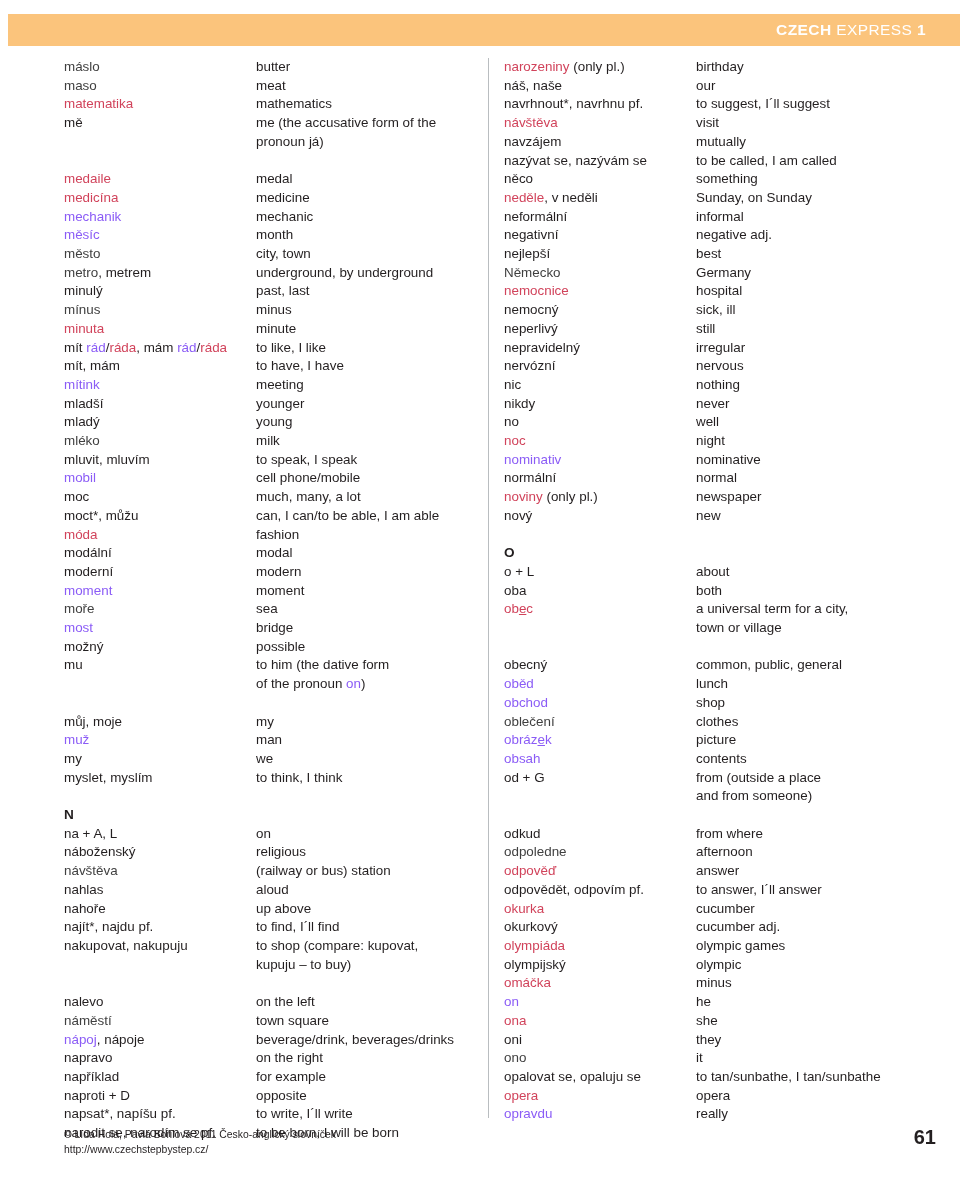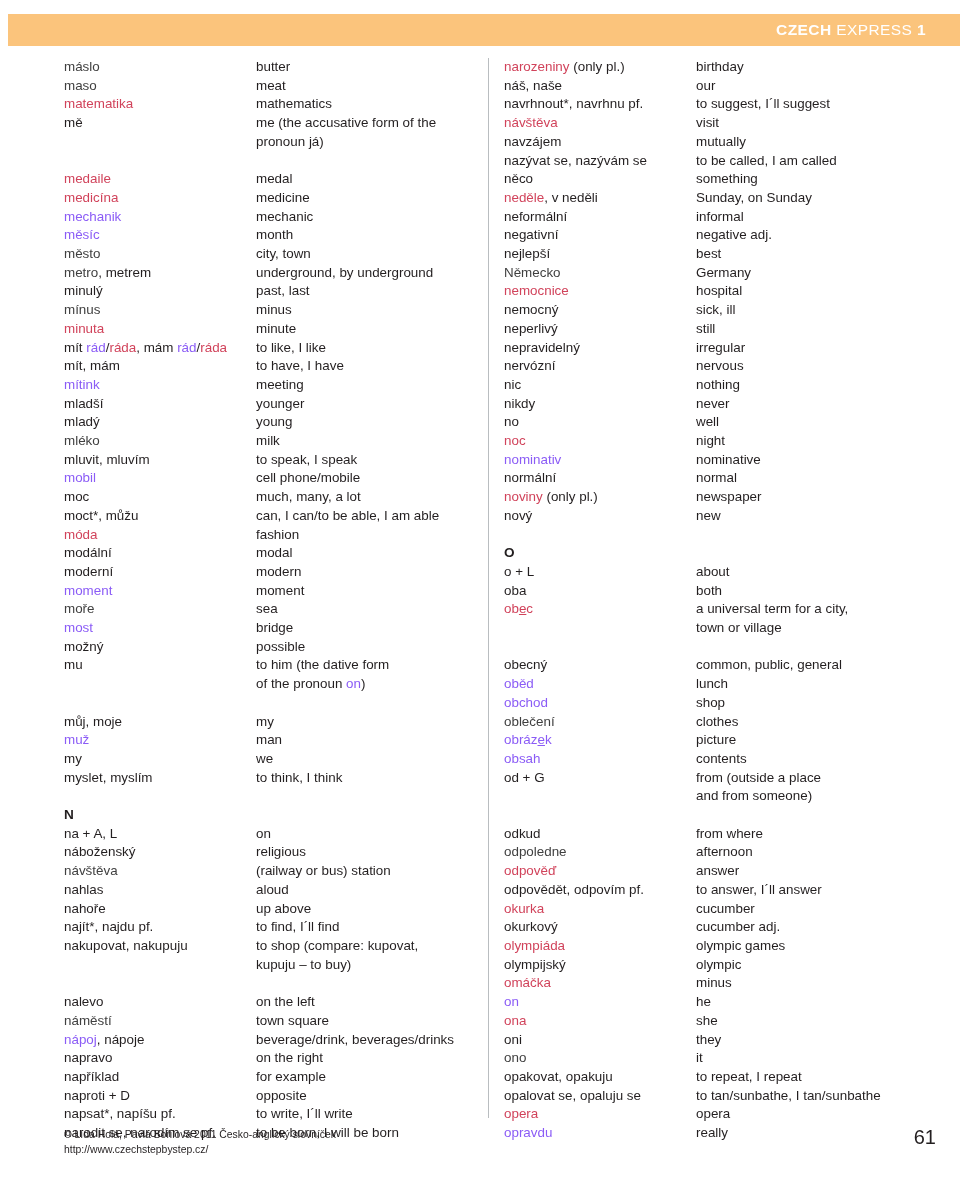--- a/index.html
+++ b/index.html
@@ -113,21 +113,21 @@
     top: 8px;
     font-size: 10.4px;
     line-height: 14.5px;
     color: #231f20;
   }
   #page-number {
     position: absolute;
     right: 24px;
     top: 6px;
     font-size: 20px;
-    font-weight: normal;
+    font-weight: bold;
     color: #231f20;
   }
 </style>
 </head>
 <body>
 
 <div id="header-band">
   <div id="header-title">
     <span class="hw-bold">CZECH</span><span> </span><span class="hw-light">EXPRESS</span><span> </span><span class="hw-num">1</span>
   </div>
@@ -532,24 +532,20 @@
         <div class="term"><span class="c-red">ona</span></div>
         <div class="gloss">she</div>
       </div>
       <div class="entry">
         <div class="term"><span class="c-black">oni</span></div>
         <div class="gloss">they</div>
       </div>
       <div class="entry">
         <div class="term"><span class="c-green">ono</span></div>
         <div class="gloss">it</div>
-      </div>
-      <div class="entry">
-        <div class="term"><span class="c-black">opakovat, opakuju</span></div>
-        <div class="gloss">to repeat, I repeat</div>
       </div>
       <div class="entry">
         <div class="term"><span class="c-black">opalovat se, opaluju se</span></div>
         <div class="gloss">to tan/sunbathe, I tan/sunbathe</div>
       </div>
       <div class="entry">
         <div class="term"><span class="c-red">opera</span></div>
         <div class="gloss">opera</div>
       </div>
       <div class="entry">

